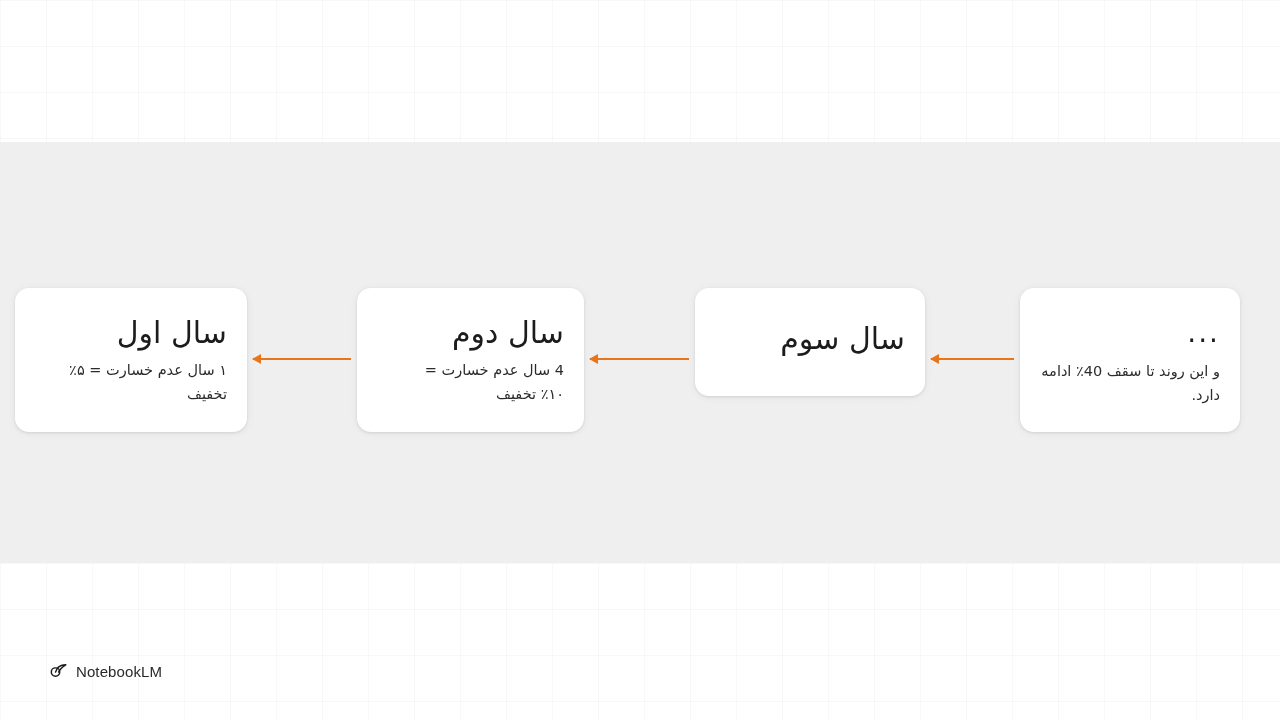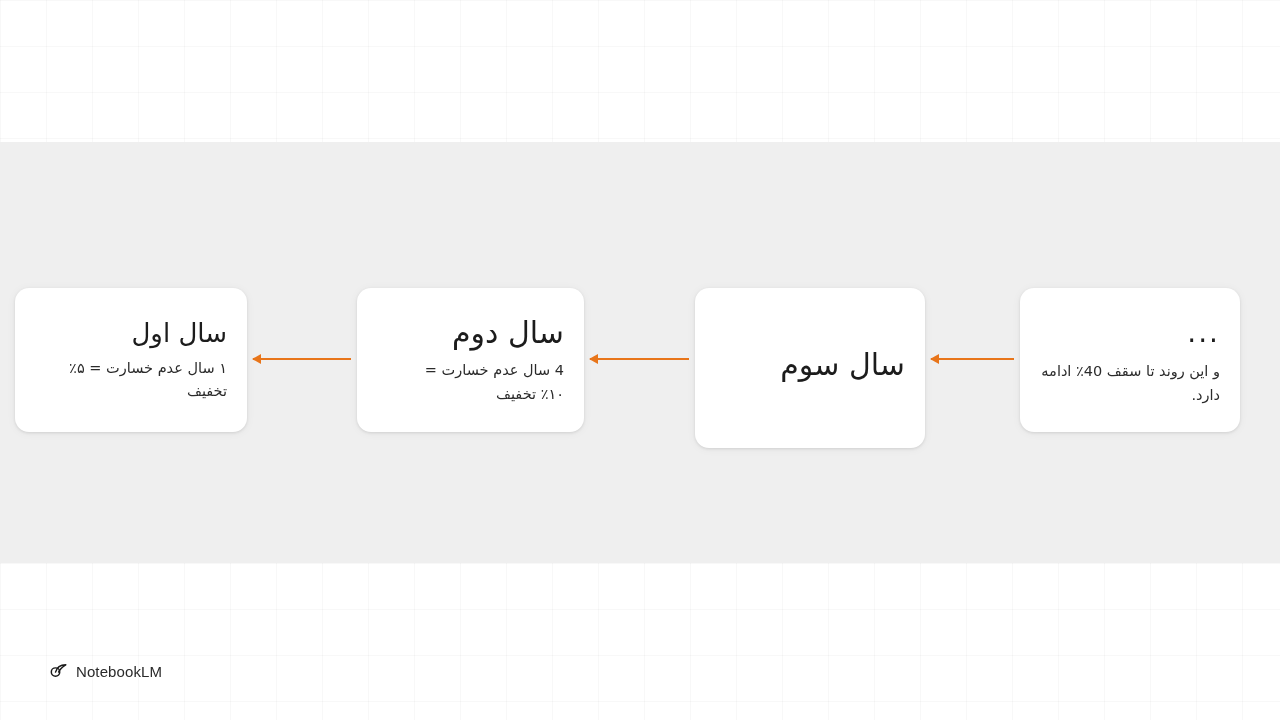--- a/index.html
+++ b/index.html
@@ -94,25 +94,25 @@
     margin-bottom: 14px;
   }
   .card-sub {
     font-size: 14.5px;
     font-weight: 400;
     color: #2b2b2b;
     line-height: 1.6;
   }
 
   .card-1 { right: 40px; width: 220px; height: 144px; }
-  .card-2 { right: 355px; width: 230px; height: 160px; }
+  .card-2 { right: 355px; width: 230px; height: 108px; }
   .card-3 { right: 696px; width: 227px; height: 144px; padding-left: 44px; }
   .card-4 { right: 1033px; width: 232px; height: 144px; }
 
-  .card-4 .card-title { font-size: 26px; line-height: 1.1; margin-bottom: 10px;}
+  .card-4 .card-title { font-size: 30px; line-height: 1.1; margin-bottom: 10px;}
   .card-3 .card-title { font-size: 30px; line-height: 1.1; margin-bottom: 10px;}
   .card-2 .card-title { font-size: 30px; line-height: 1.1; margin-bottom: 10px;}
   .card-1 .card-title { font-size: 28px; letter-spacing: 2px; margin-bottom: 10px; }
 
   .arrow {
     position: absolute;
     top: 70px;
     height: 2px;
     background: #e8751a;
   }

